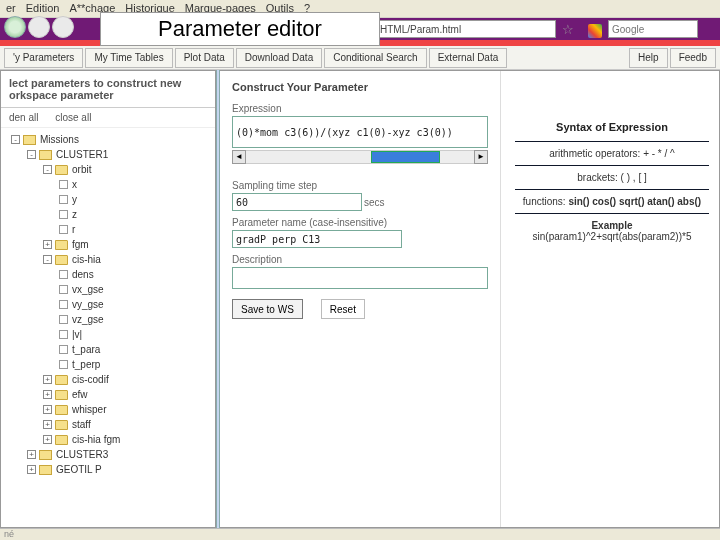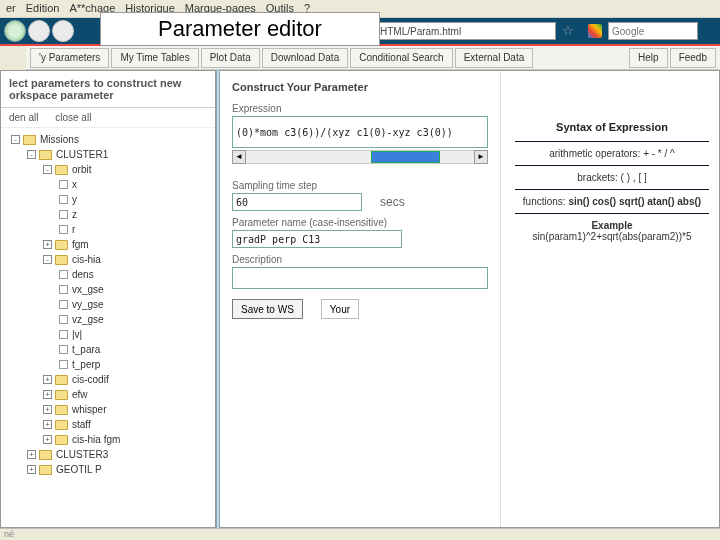--- a/index.html
+++ b/index.html
@@ -1,30 +1,30 @@
 <!DOCTYPE html>
 <html><head>
 <meta charset="utf-8">
 <style>
 * { margin:0; padding:0; box-sizing:border-box; font-family:Arial,sans-serif; }
 body { width:720px; height:540px; background:#ece9d8; overflow:hidden; font-size:11px; }
 
 .menubar { height:18px; background:#ece9d8; display:flex; gap:10px; padding:2px 6px; border-bottom:1px solid #d4d0c8; }
 .menubar span { color:#333; }
 
-.navbar { height:28px; background:#0c4a6e; display:flex; align-items:center; padding:2px 4px; border-bottom:2px solid #ef4444; position:relative; }
+.navbar { height:28px; background:#701a75; display:flex; align-items:flex-end; padding:2px 4px; border-bottom:6px solid #ef4444; position:relative; }
 .navbtn { width:22px; height:22px; border-radius:50%; background:radial-gradient(circle,#d8f0d8 40%,#7ab87a 100%); border:1px solid #8aa; margin-right:2px; }
 .navbtn.fwd, .navbtn.reload { background:#eaeaea; border:1px solid #ccc; }
 .title-overlay { position:absolute; left:100px; top:-6px; width:280px; height:34px; background:#fff; border:1px solid #999; display:flex; align-items:center; justify-content:center; font-size:22px; z-index:5; }
 .url { margin-left:300px; height:18px; flex:0 0 180px; border:1px solid #999; background:#fff; padding:1px 3px; font-size:10px; color:#444; }
 .star { width:16px; height:16px; margin:0 6px; color:#999; font-size:13px; }
 .search { width:90px; height:18px; border:1px solid #999; background:#fff; padding:1px 3px; font-size:10px; color:#777; margin-left:6px; }
 .gicon { width:14px; height:14px; background:linear-gradient(45deg,#4285f4,#ea4335,#fbbc05,#34a853); border-radius:2px; margin-left:4px;}
 
-.toolbar { height:24px; background:#f3f3ee; display:flex; align-items:center; border-bottom:1px solid #c9c9c9; padding:0 4px; gap:2px;margin-left:26px; }
+.toolbar { height:24px; background:#f3f3ee; display:flex; align-items:center; border-bottom:1px solid #c9c9c9; padding:0 4px; gap:2px; }
 .tbtn { height:20px; padding:0 8px; background:#f5f5f0; border:1px solid #bbb; font-size:10px; color:#333; display:flex; align-items:center; }
 .tspacer { flex:1; }
 
 .workarea { display:flex; height:calc(540px - 18px - 28px - 24px - 12px); }
 .sidebar { width:216px; background:#fff; border:1px solid #999; display:flex; flex-direction:column; position:relative; }
 .side-head { padding:6px 8px; font-size:11px; font-weight:bold; color:#555; border-bottom:1px solid #ccc; }
 .side-ctrl { padding:4px 8px; font-size:10px; color:#555; border-bottom:1px solid #eee; }
 .side-ctrl span { margin-right:14px; }
 
 .tree { padding:4px 6px; font-size:10px; color:#333; line-height:15px; overflow:hidden; flex:1; }
@@ -39,21 +39,21 @@
 .main { flex:1; background:#fff; border:1px solid #999; border-left:none; position:relative; display:flex; }
 .form { width:280px; padding:10px 12px; }
 .form h4 { font-size:11px; font-weight:bold; margin-bottom:10px; color:#444; }
 .lbl { font-size:10px; color:#666; margin-top:6px; margin-bottom:2px; }
 .inp { width:100%; height:18px; border:1px solid #7a9; background:#fff; padding:1px 3px; font-size:10px; font-family:monospace; color:#222;}
 .inp.tall { height:32px; }
 .scrollrow { display:flex; align-items:center; margin-top:2px; }
 .sarrow { width:14px; height:14px; border:1px solid #999; background:#e6e6e6; font-size:8px; text-align:center; line-height:12px; }
 .strack { flex:1; height:14px; background:#eee; border-top:1px solid #ccc; border-bottom:1px solid #ccc; position:relative; }
 .sthumb { position:absolute; top:0; height:100%; background:#3b7edb; border:1px solid #2a5; }
-.unit { font-size:12px; color:#666; margin-left:18px; }
+.unit { font-size:10px; color:#666; margin-left:2px; }
 .btnrow { margin-top:10px; display:flex; gap:18px; }
 .fbtn { height:20px; padding:2px 8px; font-size:10px; border:1px solid #777; background:#f3f3f3; }
 
 .syntax { flex:1; border-left:1px solid #ddd; padding:6px 10px 10px 14px; font-size:10px; color:#333; }
 .syntax h5 { font-size:11px; font-weight:bold; text-align:center; margin:44px 0 8px 0; color:#222; }
 .syntax .row { border-top:1px solid #0f172a; padding:6px 2px; text-align:center; }
 .syntax .row b { font-weight:bold; }
 
 .status { height:16px; background:#ece9d8; border-top:1px solid #bbb; font-size:9px; color:#888; padding:0 4px;}
 </style>
@@ -226,21 +226,21 @@
       <div style="display:flex;align-items:center">
         <input class="inp" style="width: 130px;" value="60">
         <span class="unit">secs</span>
       </div>
       <div class="lbl">Parameter name (case-insensitive)</div>
       <input class="inp" style="width: 170px;" value="gradP_perp_C13">
       <div class="lbl">Description</div>
       <input class="inp" style="height: 22px;" value="">
       <div class="btnrow">
         <button class="fbtn">Save to WS</button>
-        <button class="fbtn" style="border:1px solid #bbb;background:#fff">Your</button>
+        <button class="fbtn" style="border:1px solid #bbb;background:#fff">Reset</button>
       </div>
     </div>
 
     <div class="syntax">
       <h5>Syntax of Expression</h5>
       <div class="row">arithmetic operators: + - * / ^</div>
       <div class="row">brackets: ( ) , [ ]</div>
       <div class="row">
         <span>functions:</span> <b>sin() cos() sqrt() atan() abs()</b>
       </div>

